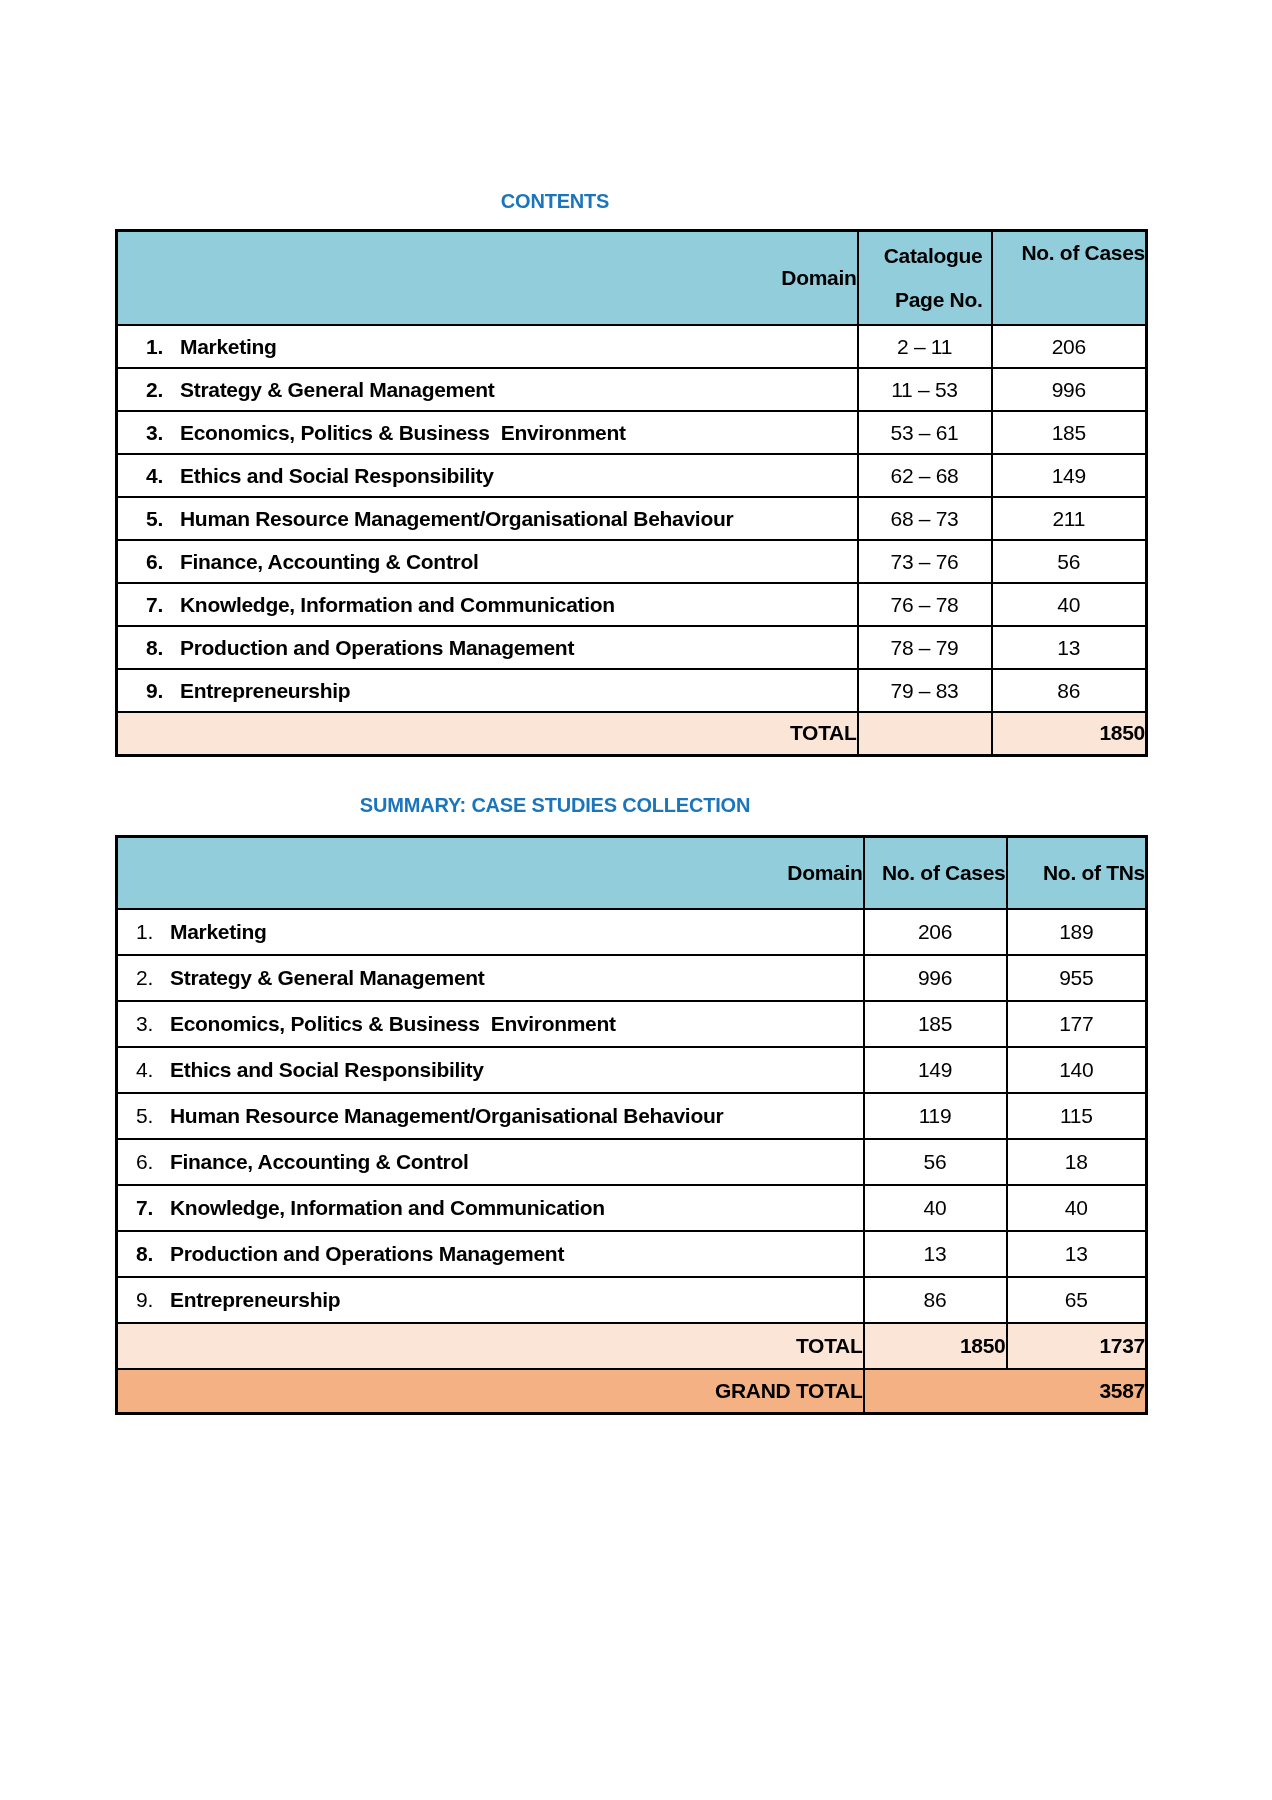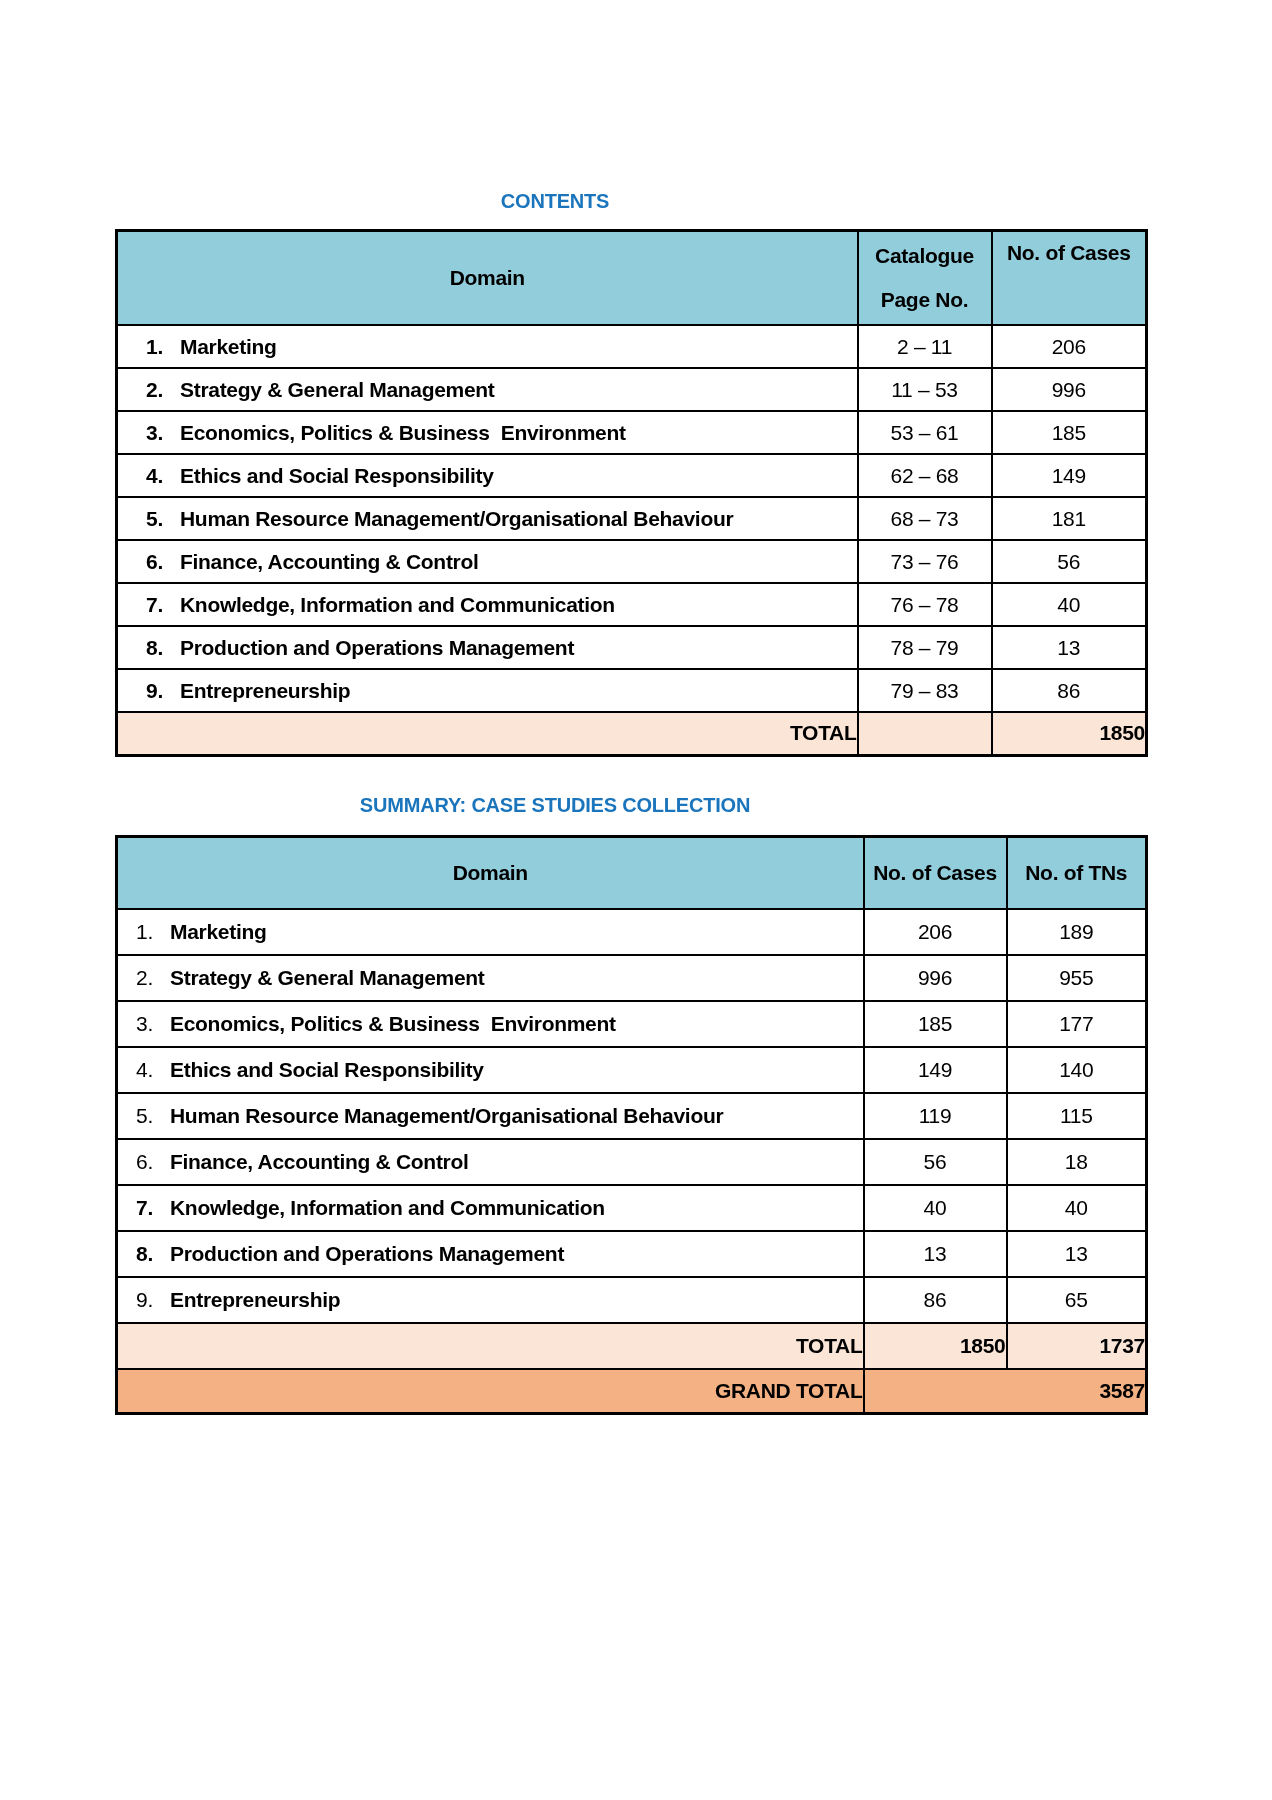--- a/index.html
+++ b/index.html
@@ -36,21 +36,21 @@
   }
   th, td {
     border:2px solid #000;
     font-size:21px;
     letter-spacing:-0.3px;
     overflow:hidden;
   }
   th {
     background:var(--header-bg, #92cddc);
     font-weight:bold;
-    text-align:center;
+    text-align:right;
     vertical-align:middle;
   }
   
   .t1 tr.head   { height:80px; }
   .t1 tr.data   { height:43px; }
   .t1 tr.total  { height:43px; }
   
   .t2 tr.head   { height:72px; }
   .t2 tr.data   { height:46px; }
   .t2 tr.total  { height:46px; }
@@ -152,21 +152,21 @@
       <td class="c-center">149</td>
     </tr>
     <tr class="data">
       <td class="c-domain">
         <div class="domcell">
           <span class="num" data-bold="true">5.</span>
           <span class="dname">Human Resource Management/Organisational Behaviour</span>
         </div>
       </td>
       <td class="c-center">68 – 73</td>
-      <td class="c-center">181</td>
+      <td class="c-center">211</td>
     </tr>
     <tr class="data">
       <td class="c-domain">
         <div class="domcell">
           <span class="num" data-bold="true">6.</span>
           <span class="dname">Finance, Accounting &amp; Control</span>
         </div>
       </td>
       <td class="c-center">73 – 76</td>
       <td class="c-center">56</td>

